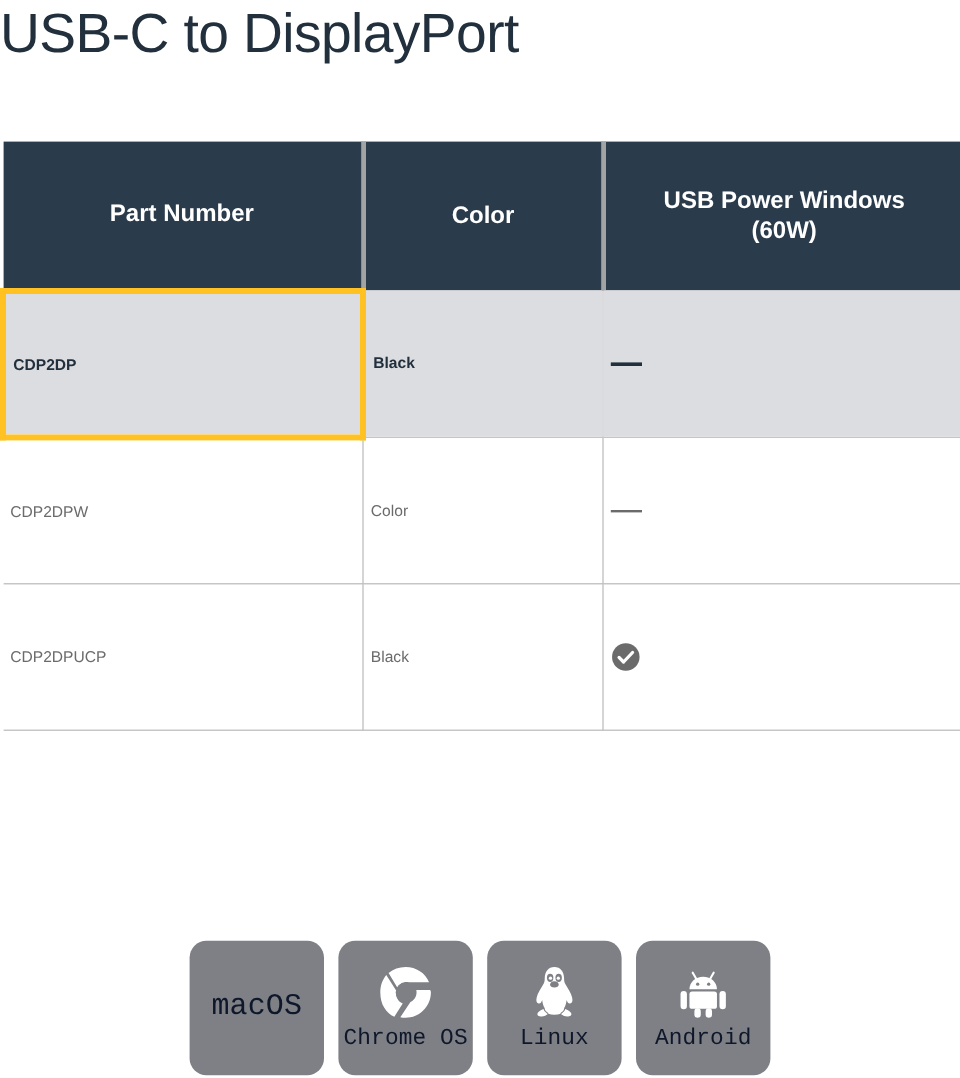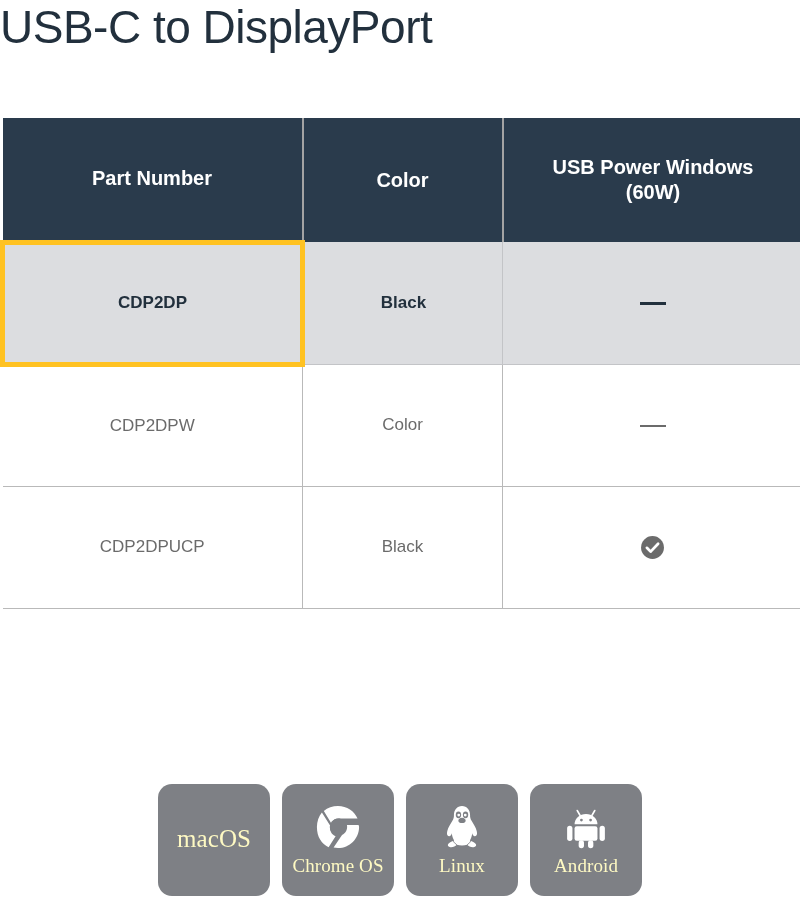--- a/index.html
+++ b/index.html
@@ -44,32 +44,31 @@
   .spec-table th {
     background: #2a3b4c;
     color: #ffffff;
     font-weight: bold;
     font-size: 20px;
     line-height: 1.25;
     text-align: center;
     height: 124px;
     vertical-align: middle;
     border-left: 1px solid #6f7d8a;
-    border-right: 2px solid #a3a3a3;
+    border-right: 4px solid #a3a3a3;
     padding: 0 8px;
     box-sizing: border-box;
   }
   .spec-table th.first { border-left: none; }
   .spec-table th.last  { border-right: none; }
 
   .spec-table td {
     height: 122px;
     vertical-align: middle;
-    text-align: center;
-    font-size: 17px;
+    font-size: 13px;
     color: #6b6b6b;
     border-bottom: 1px solid #b9b9b9;
     border-right: 1px solid #b9b9b9;
     padding: 0 6px;
     box-sizing: border-box;
     position: relative;
   }
   .spec-table td.lastcol { border-right: none; }
 
   
@@ -126,23 +125,23 @@
     padding-bottom: 4px;
   }
   .os-badge .glyph {
     height: 48px;
     display: flex;
     align-items: flex-end;
     justify-content: center;
     margin-bottom: 6px;
   }
   .os-badge .os-label {
-    color: #fef9c3;
+    color: #0f172a;
     font-size: 19px;
-    font-family: Liberation Serif, serif;
+    font-family: Liberation Mono, monospace;
     font-weight: 400;
     letter-spacing: 0.1px;
     line-height: 1;
   }
   .os-badge.text-only {
     justify-content: center;
   }
   .os-badge.text-only .os-label {
     font-size: 25px;
   }

